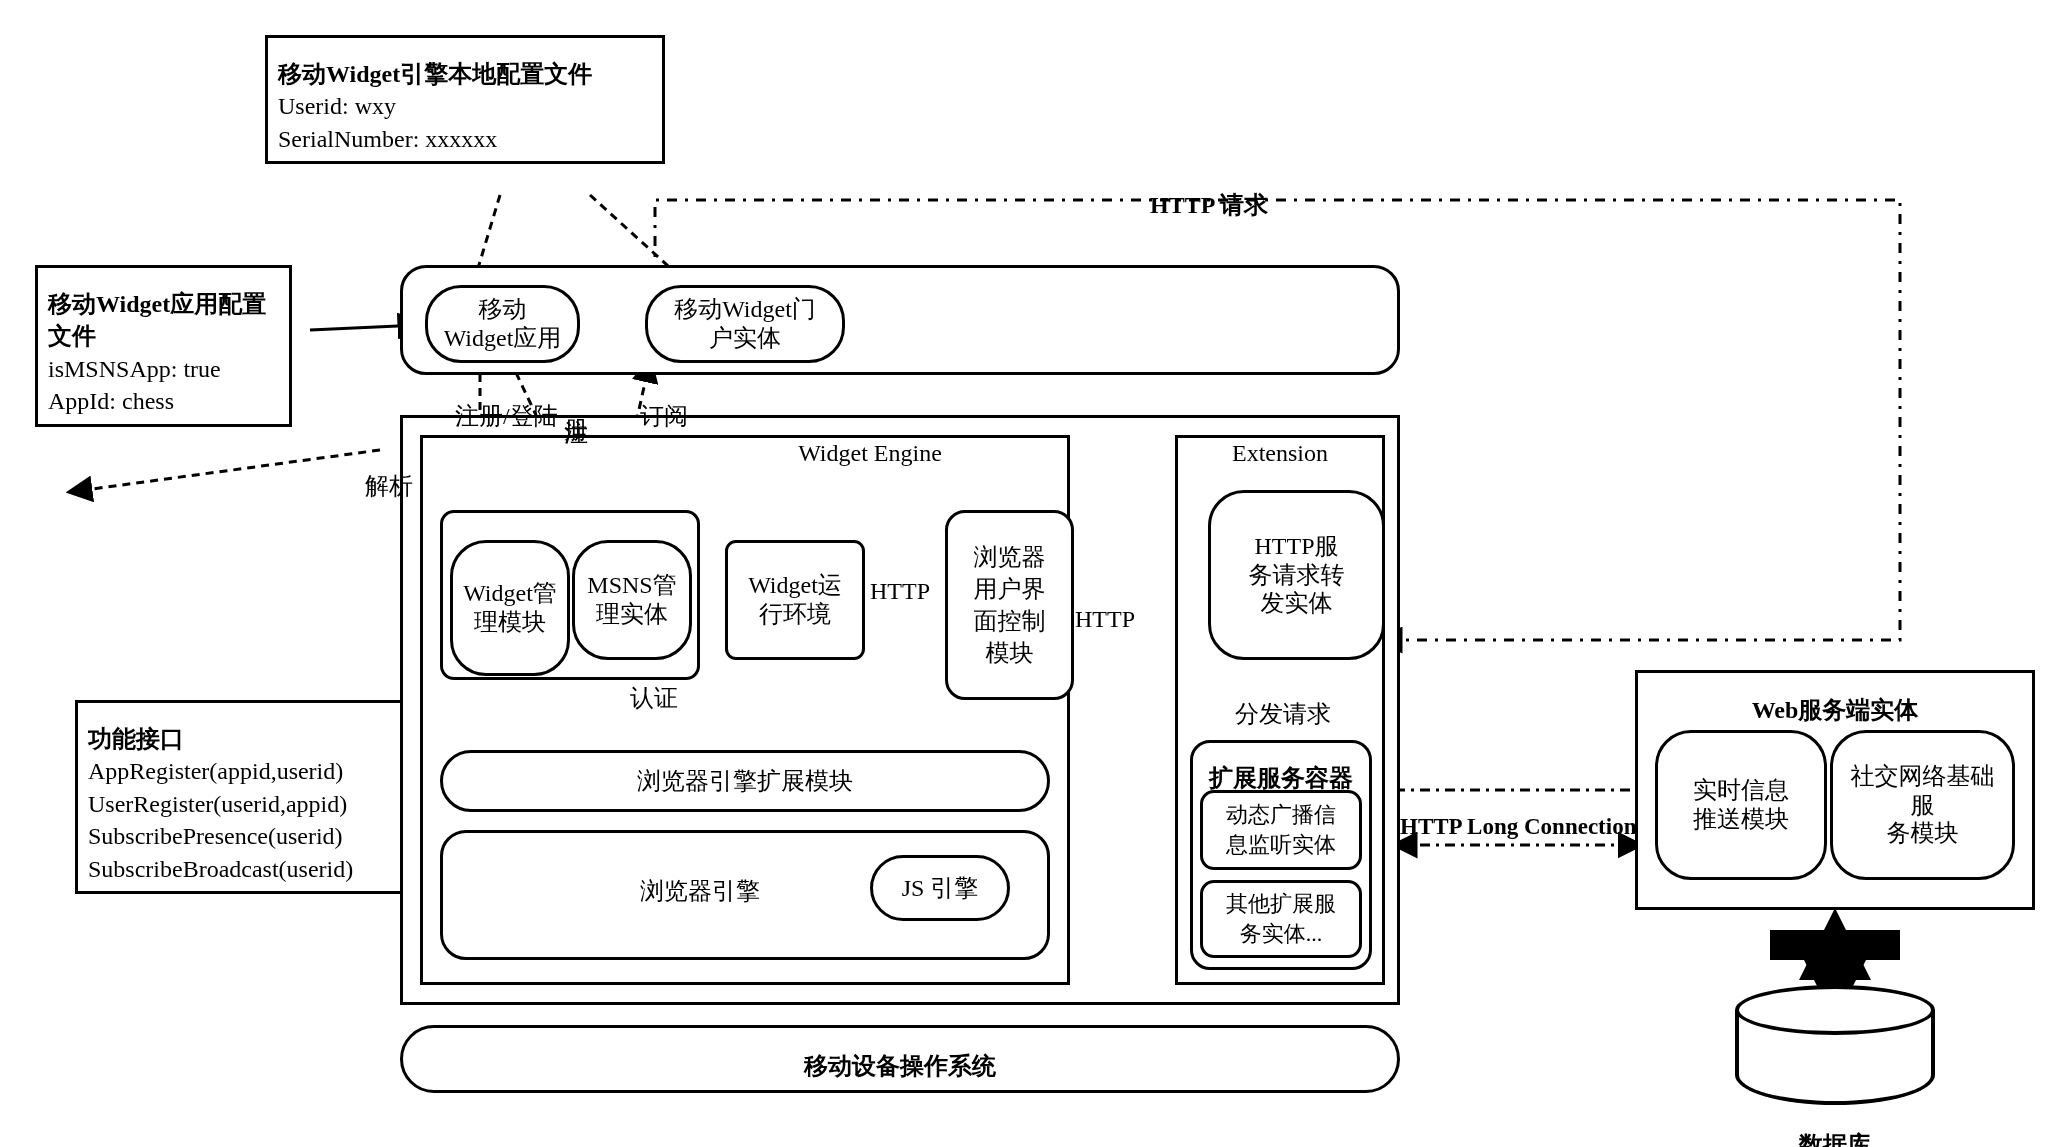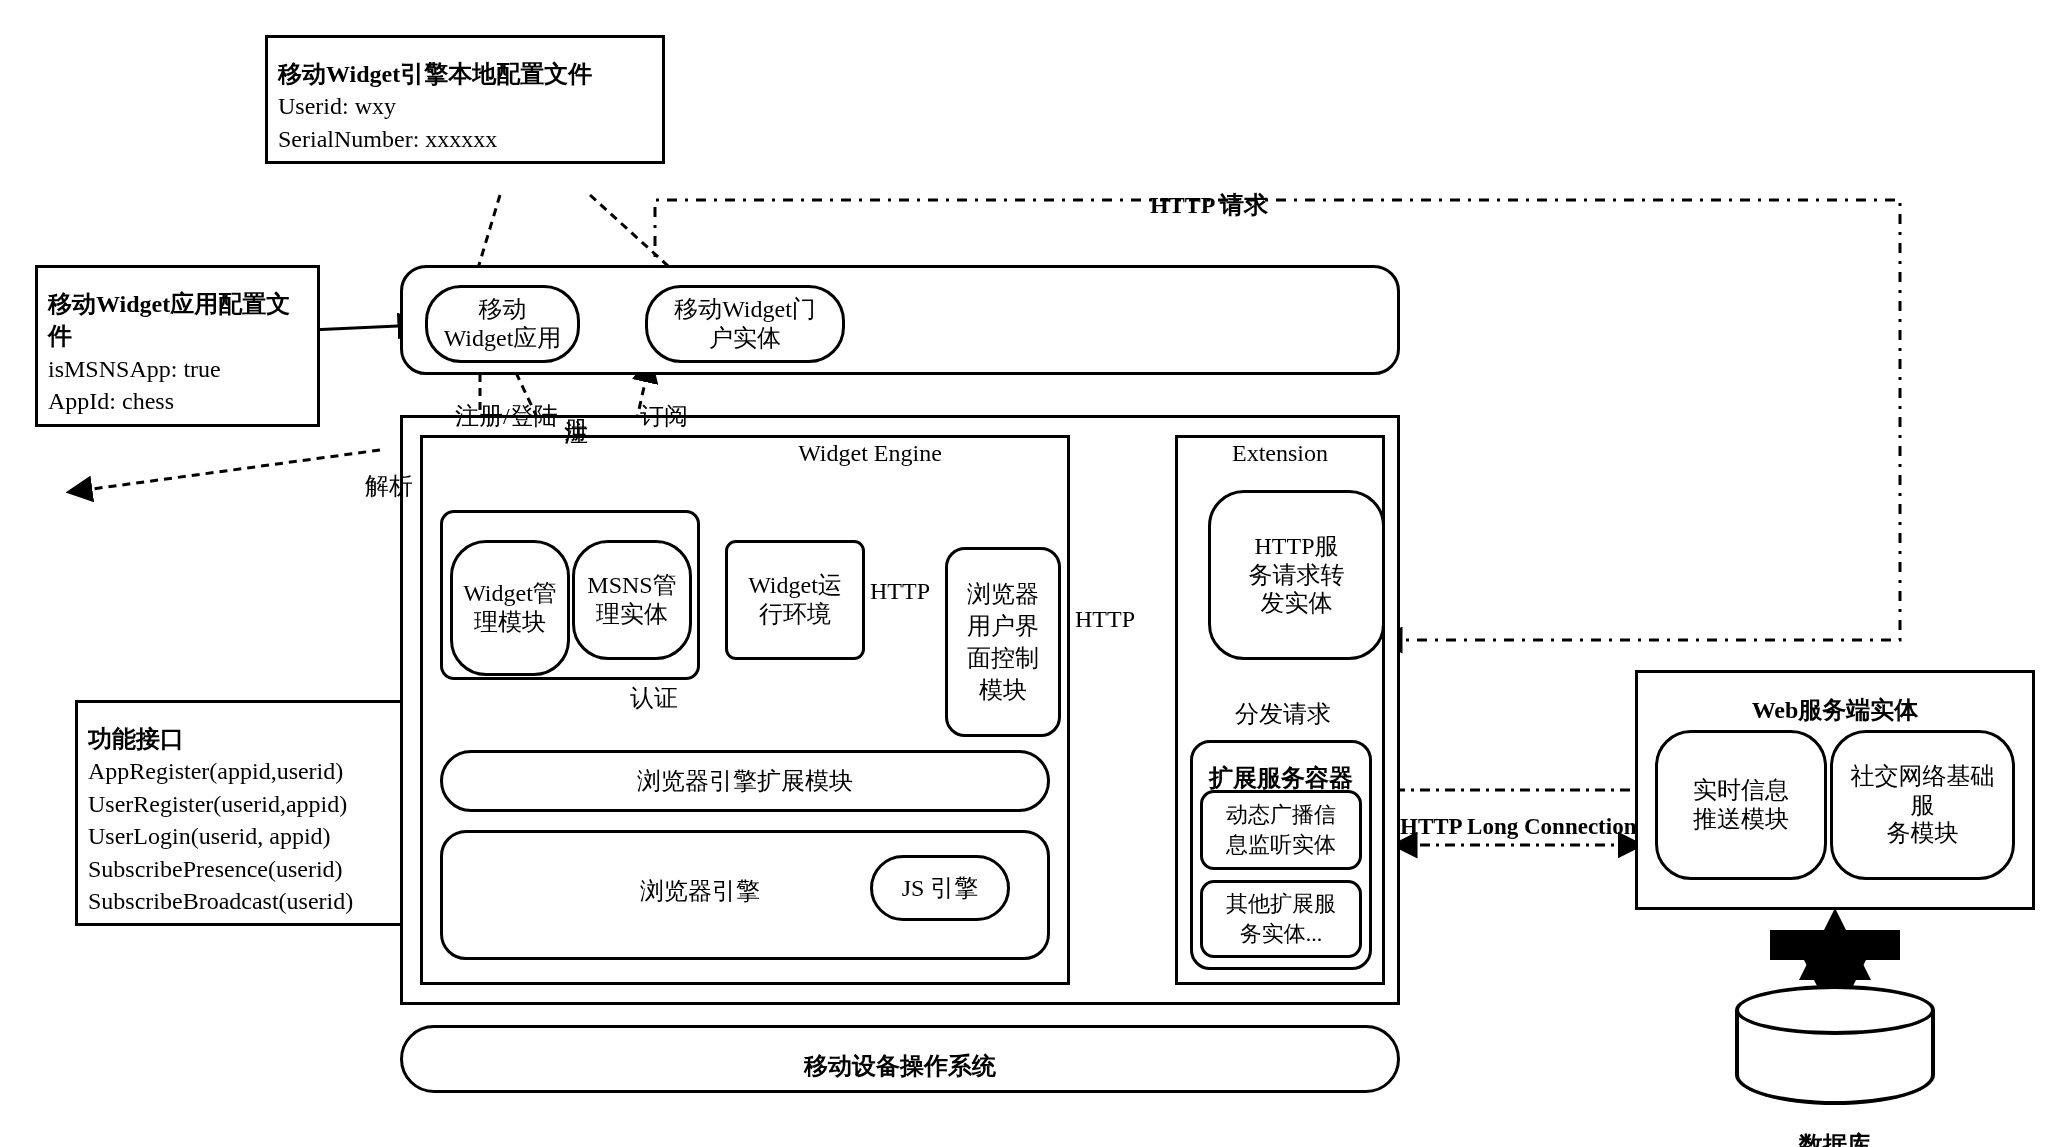--- a/index.html
+++ b/index.html
@@ -146,31 +146,30 @@
 
   <line x1="1835" y1="920" x2="1835" y2="1010" stroke="#000" stroke-width="8" marker-end="url(#arrow)" marker-start="url(#arrow)"></line>
 </svg>
 
 <div class="box" style="left:265px; top:35px; width:400px;">
   <div class="bold">移动Widget引擎本地配置文件</div>
   <div>Userid: wxy</div>
   <div>SerialNumber: xxxxxx</div>
 </div>
 
-<div class="box" style="left:35px; top:265px; width:285px;">
+<div class="box" style="left:35px; top:265px; width:257px;">
   <div class="bold">移动Widget应用配置文件</div>
   <div>isMSNSApp: true</div>
   <div>AppId: chess</div>
 </div>
 
 <div class="box" style="left:75px; top:700px; width:345px;">
   <div class="bold">功能接口</div>
   <div>AppRegister(appid,userid)</div>
   <div>UserRegister(userid,appid)</div>
-  <div>UserLogin(userid, appid)</div>
   <div>SubscribePresence(userid)</div>
   <div>SubscribeBroadcast(userid)</div>
 </div>
 
 <div class="container" style="left:400px; top:265px; width:1000px; height:110px;"></div>
 <div class="pill" style="left:425px; top:285px; width:155px; height:78px; white-space:pre-line;">移动
 Widget应用</div>
 <div class="pill" style="left:645px; top:285px; width:200px; height:78px; white-space:pre-line;">移动Widget门
 户实体</div>
 
@@ -183,21 +182,21 @@
 <div class="pill" style="left:450px; top:540px; width:120px; height:136px; white-space:pre-line;">Widget管
 理模块</div>
 <div class="pill" style="left:572px; top:540px; width:120px; height:120px; white-space:pre-line;">MSNS管
 理实体</div>
 
 <div class="pill" style="left:725px; top:540px; width:140px; height:120px; white-space:pre-line;border-radius:11px;">Widget运
 行环境</div>
 
 <div class="label" style="left:870px; top:578px;">HTTP</div>
 
-<div class="rect" style="left:945px; top:510px; width:116px; height:190px; border-radius:20px; display:flex; align-items:center; justify-content:center; text-align:center; white-space:pre-line; padding:6px;margin-top:37px;">浏览器
+<div class="rect" style="left:945px; top:510px; width:129px; height:190px; border-radius:20px; display:flex; align-items:center; justify-content:center; text-align:center; white-space:pre-line; padding:6px;">浏览器
 用户界
 面控制
 模块</div>
 
 <div class="label" style="left:1075px; top:606px;">HTTP</div>
 
 <div class="label" style="left:630px; top:682px;">认证</div>
 
 <div class="bigpill" style="left:440px; top:750px; width:610px; height:62px;">
   <span>浏览器引擎扩展模块</span>

